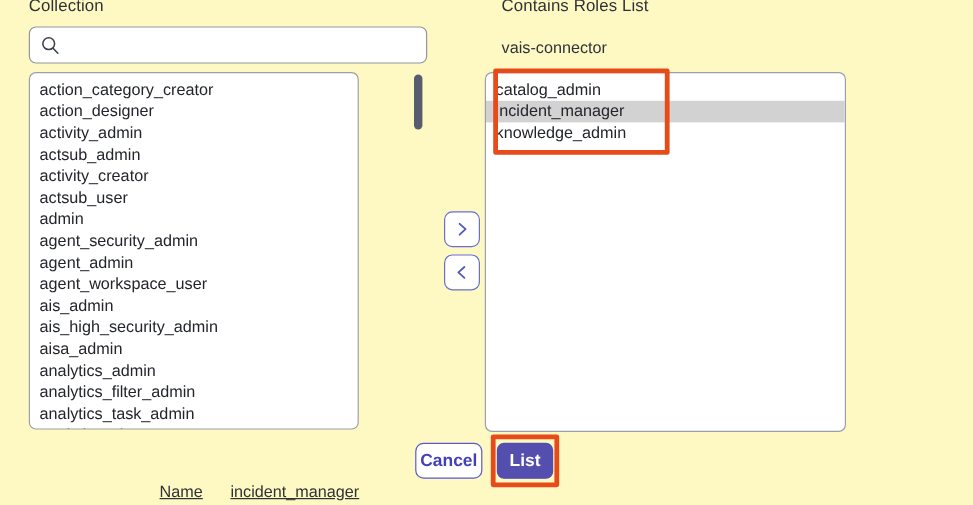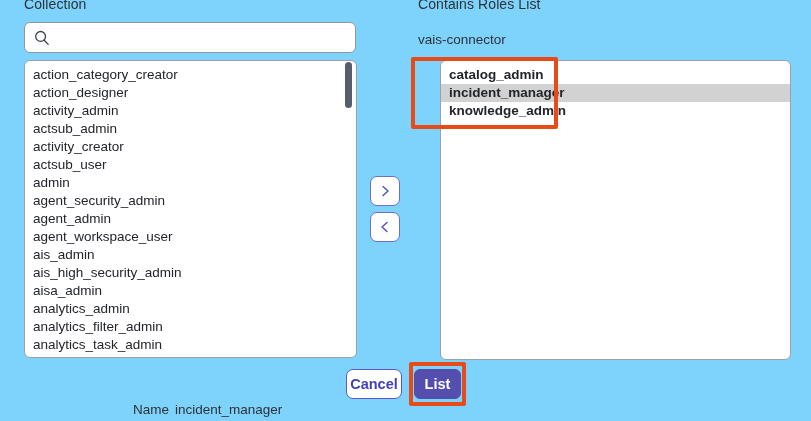--- a/index.html
+++ b/index.html
@@ -1,19 +1,19 @@
 <!DOCTYPE html>
 <html><head>
 <meta charset="utf-8">
 <style>
   * { margin:0; padding:0; box-sizing:border-box; }
   html,body { background:#ffffff; }
   body { font-family:"Liberation Sans","DejaVu Sans",sans-serif; }
   .stage {
-    position:relative; width:811px; height:421px; background:#7dd3fc;
+    position:relative; width:811px; height:421px; background:#fef9c3;
     overflow:hidden; color:#23262b;
   }
   .heading {
     position:absolute; font-size:14px; line-height:15px; color:#2e3238;
     letter-spacing:0.1px;
   }
   .sub-label { position:absolute; font-size:13.5px; color:#2e3238; }
 
   
   .searchbox {
@@ -26,22 +26,22 @@
     flex:1; border:none; outline:none; background:transparent;
     font-family:"Liberation Sans","DejaVu Sans",sans-serif; font-size:13.5px;
     padding:0 8px; height:100%; color:#23262b;
   }
 
   
   .listbox {
     position:absolute; background:#fff; border:1.4px solid #9aa0aa;
     border-radius:6px; overflow:hidden; padding-top:5px;
   }
-  .listbox.left  { left:24px;  top:60px; width:333px; height:298px; }
-  .listbox.right { left:440px; top:60px; width:351px; height:300px;font-weight:bold; }
+  .listbox.left  { left:24px;  top:60px; width:275px; height:298px; }
+  .listbox.right { left:404px; top:60px; width:301px; height:300px; }
   .row {
     height:18px; line-height:18px; font-size:13.5px; padding-left:8px;
     white-space:nowrap; color:#22252b; cursor:default;
   }
   .listbox.right .row.selected { background:#d2d2d2; }
 
   .scroll-thumb {
     position:absolute; left:345px; top:62px; width:7px; height:46px;
     background:#585d6d; border-radius:4px;
   }
@@ -75,21 +75,21 @@
   .annotation {
     position:absolute; border:4px solid #e84b1a; background:transparent;
     pointer-events:none; border-radius:2px;
   }
   .annotation.roles { left:411px; top:57px;  width:147px; height:72px; }
   .annotation.save  { left:409px; top:362px; width:57px;  height:44px; }
 
   
   .name-row {
     position:absolute; left:133px; top:402px; font-size:13.5px;
-    color:#2e3136; display:flex; gap:6px;
+    color:#2e3136; display:flex; gap:23px;text-decoration:underline;
   }
 </style>
 </head>
 <body>
 
 <div class="stage">
 
   <div class="heading" style="left:24px; top:-3px;">Collection</div>
 
   <div class="searchbox">

